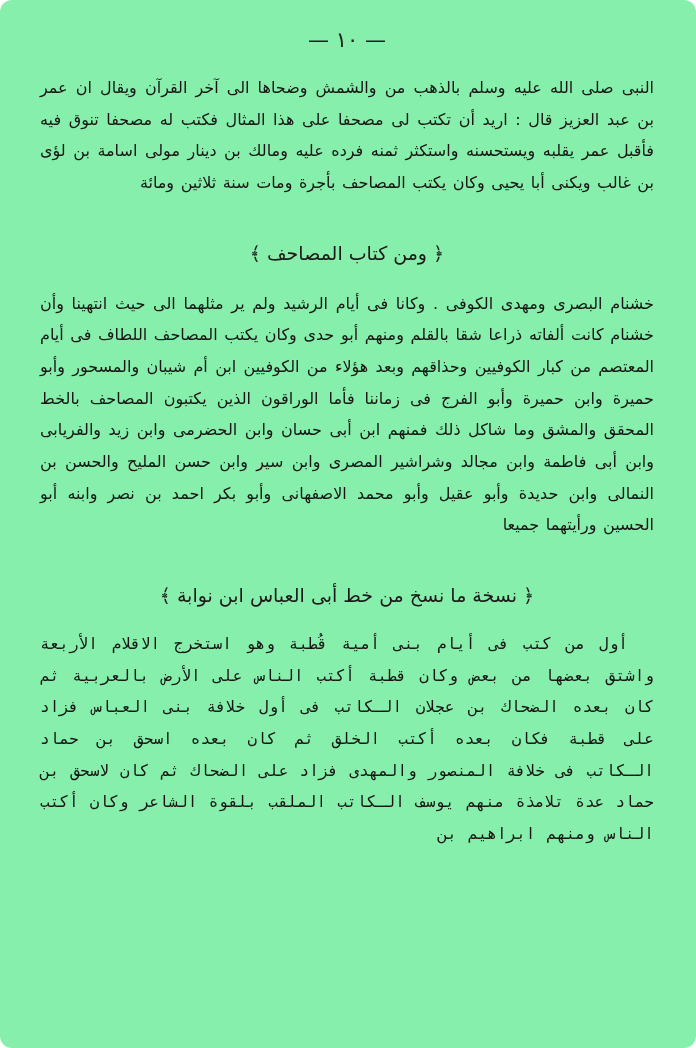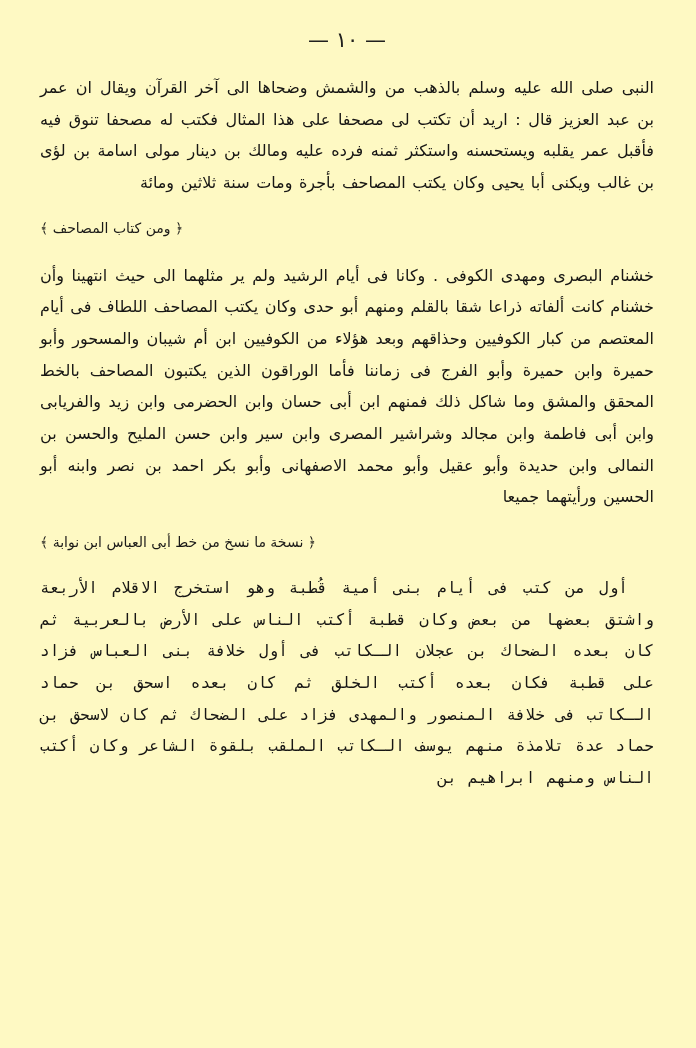--- a/index.html
+++ b/index.html
@@ -7,25 +7,26 @@
     padding: 0;
     background: #ffffff;
   }
   .page {
     position: relative;
     width: 696px;
     height: 1048px;
     box-sizing: border-box;
     margin: 0 auto;
     padding: 24px 42px 18px 40px;
-    background: #fef9c3;
+    background: #86efac;
     overflow: hidden;
     direction: rtl;
     font-family: "DejaVu Sans", sans-serif;
     color: #171614;
+    border-radius: 12px;
   }
   .page-number {
     text-align: center;
     font-size: 21px;
     letter-spacing: 3px;
     margin: 4px 0 20px 0;
     color: #20201e;
   }
   .para {
     font-size: 16px;
@@ -33,24 +34,24 @@
     text-align: justify;
     text-align-last: right;
     word-spacing: 1.5px;
     margin: 0 0 4px 0;
   }
   .para.indent {
     text-indent: 26px;
     font-family: Liberation Mono, monospace;
   }
   .section-heading {
-    font-size: 14px;
+    font-size: 19px;
     font-weight: normal;
-    text-align: left;
-    margin: 21px 0 24px 0;
+    text-align: center;
+    margin: 43px 0 24px 0;
     color: #1b1a18;
   }
 </style>
 </head>
 <body>
 
 <div class="page">
 
   <div class="page-number">— ١٠ —</div>
 

